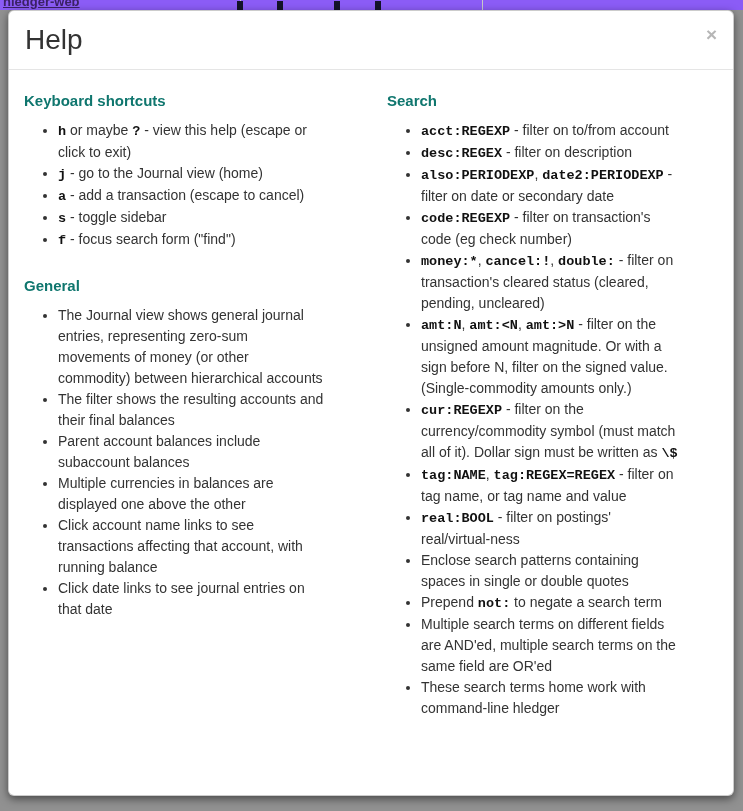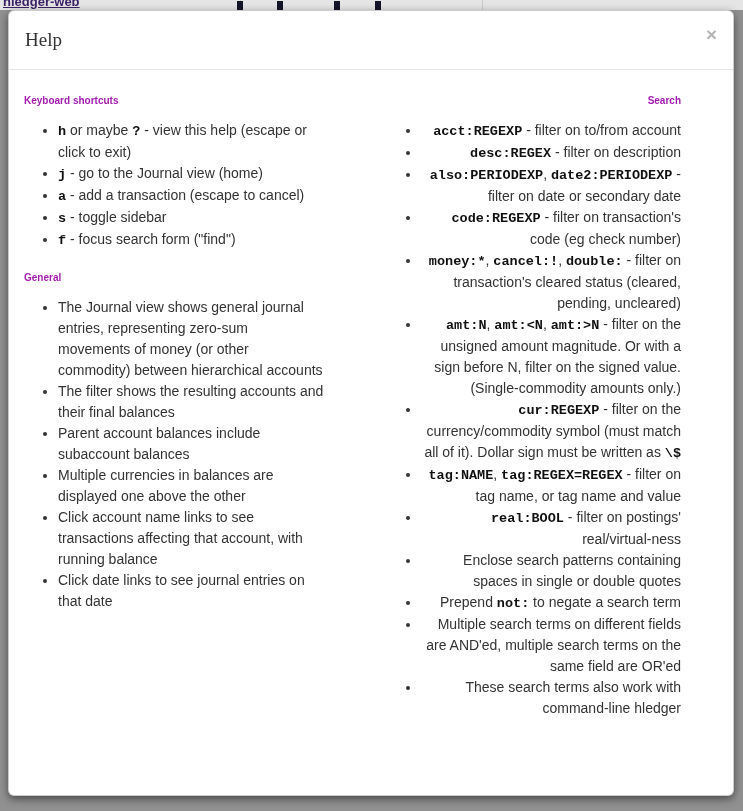--- a/index.html
+++ b/index.html
@@ -6,21 +6,21 @@
   body {
     width:743px; height:811px;
     background:#919191;
     font-family:"Liberation Sans", sans-serif;
     position:relative;
     overflow:hidden;
   }
   
   .page-strip {
     position:absolute; top:0; left:0; width:743px; height:10px;
-    background:#e5e5e5; overflow:hidden;
+    background:#8b5cf6; overflow:hidden;
   }
   .app-link {
     position:absolute; left:3px; top:-6px;
     font-size:13px; font-weight:bold;
     color:#3b2166; text-decoration:underline;
     cursor:pointer;
   }
   .strip-line { position:absolute; top:0; width:1px; height:10px; background:#c9c9c9; }
   .strip-line.l1 { left:240px; }
   .strip-line.l2 { left:482px; }
@@ -38,41 +38,40 @@
     border-radius:6px;
     box-shadow:0 3px 9px rgba(0,0,0,0.5);
     box-sizing:border-box;
   }
   .modal-header {
     padding:12px 16px;
     border-bottom:1px solid #e5e5e5;
     position:relative;
   }
   .modal-title {
-    margin:0; font-size:19px; font-weight:400; color:#333;
+    margin:0; font-size:28px; font-weight:400; color:#333;
     line-height:34px;
-    font-family:Liberation Serif, serif;
   }
   .close-btn {
     position:absolute; top:14px; right:16px;
     background:none; border:0; padding:0;
     font-family:"Liberation Sans", sans-serif;
     font-size:19px; font-weight:bold; color:#b6b6b6;
     line-height:1; cursor:pointer;
   }
   .modal-body {
     padding:20px 0 20px 15px;
     display:flex;
     color:#333;
     font-size:14px; line-height:21px;
   }
   .col-left  { width:300px; flex:none; }
-  .col-right { width:294px; flex:none; margin-left:63px;text-align:right; }
-  .section + .section { margin-top:16px; }
-  .section-heading { font-weight:bold; font-size:10px; color:#a21caf; margin:0; }
+  .col-right { width:294px; flex:none; margin-left:63px; }
+  .section + .section { margin-top:24px; }
+  .section-heading { font-weight:bold; font-size:15px; color:#0f766e; margin:0; }
   ul.help-list { margin:9px 0 10px; padding-left:34px; list-style:disc; }
   ul.help-list li { margin:0; padding:0; }
   code.code-term {
     font-family:"Liberation Mono", monospace;
     font-weight:bold; font-size:13.5px; color:#111;
     white-space:nowrap;
   }
 </style>
 </head>
 <body>
@@ -125,18 +124,18 @@
             <li><code class="code-term">also:PERIODEXP</code>, <code class="code-term">date2:PERIODEXP</code> - filter on date or secondary date</li>
             <li><code class="code-term">code:REGEXP</code> - filter on transaction's code (eg check number)</li>
             <li><code class="code-term">money:*</code>, <code class="code-term">cancel:!</code>, <code class="code-term">double:</code> - filter on transaction's cleared status (cleared, pending, uncleared)</li>
             <li><code class="code-term">amt:N</code>, <code class="code-term">amt:&lt;N</code>, <code class="code-term">amt:&gt;N</code> - filter on the unsigned amount magnitude. Or with a sign before N, filter on the signed value. (Single-commodity amounts only.)</li>
             <li><code class="code-term">cur:REGEXP</code> - filter on the currency/commodity symbol (must match all of it). Dollar sign must be written as <code class="code-term">\$</code></li>
             <li><code class="code-term">tag:NAME</code>, <code class="code-term">tag:REGEX=REGEX</code> - filter on tag name, or tag name and value</li>
             <li><code class="code-term">real:BOOL</code> - filter on postings' real/virtual-ness</li>
             <li>Enclose search patterns containing spaces in single or double quotes</li>
             <li>Prepend <code class="code-term">not:</code> to negate a search term</li>
             <li>Multiple search terms on different fields are AND'ed, multiple search terms on the same field are OR'ed</li>
-            <li>These search terms also work with command-line hledger</li>
+            <li>These search terms home work with command-line hledger</li>
           </ul>
         </div>
       </div>
   </div>
 </div>
 
 </body></html>

